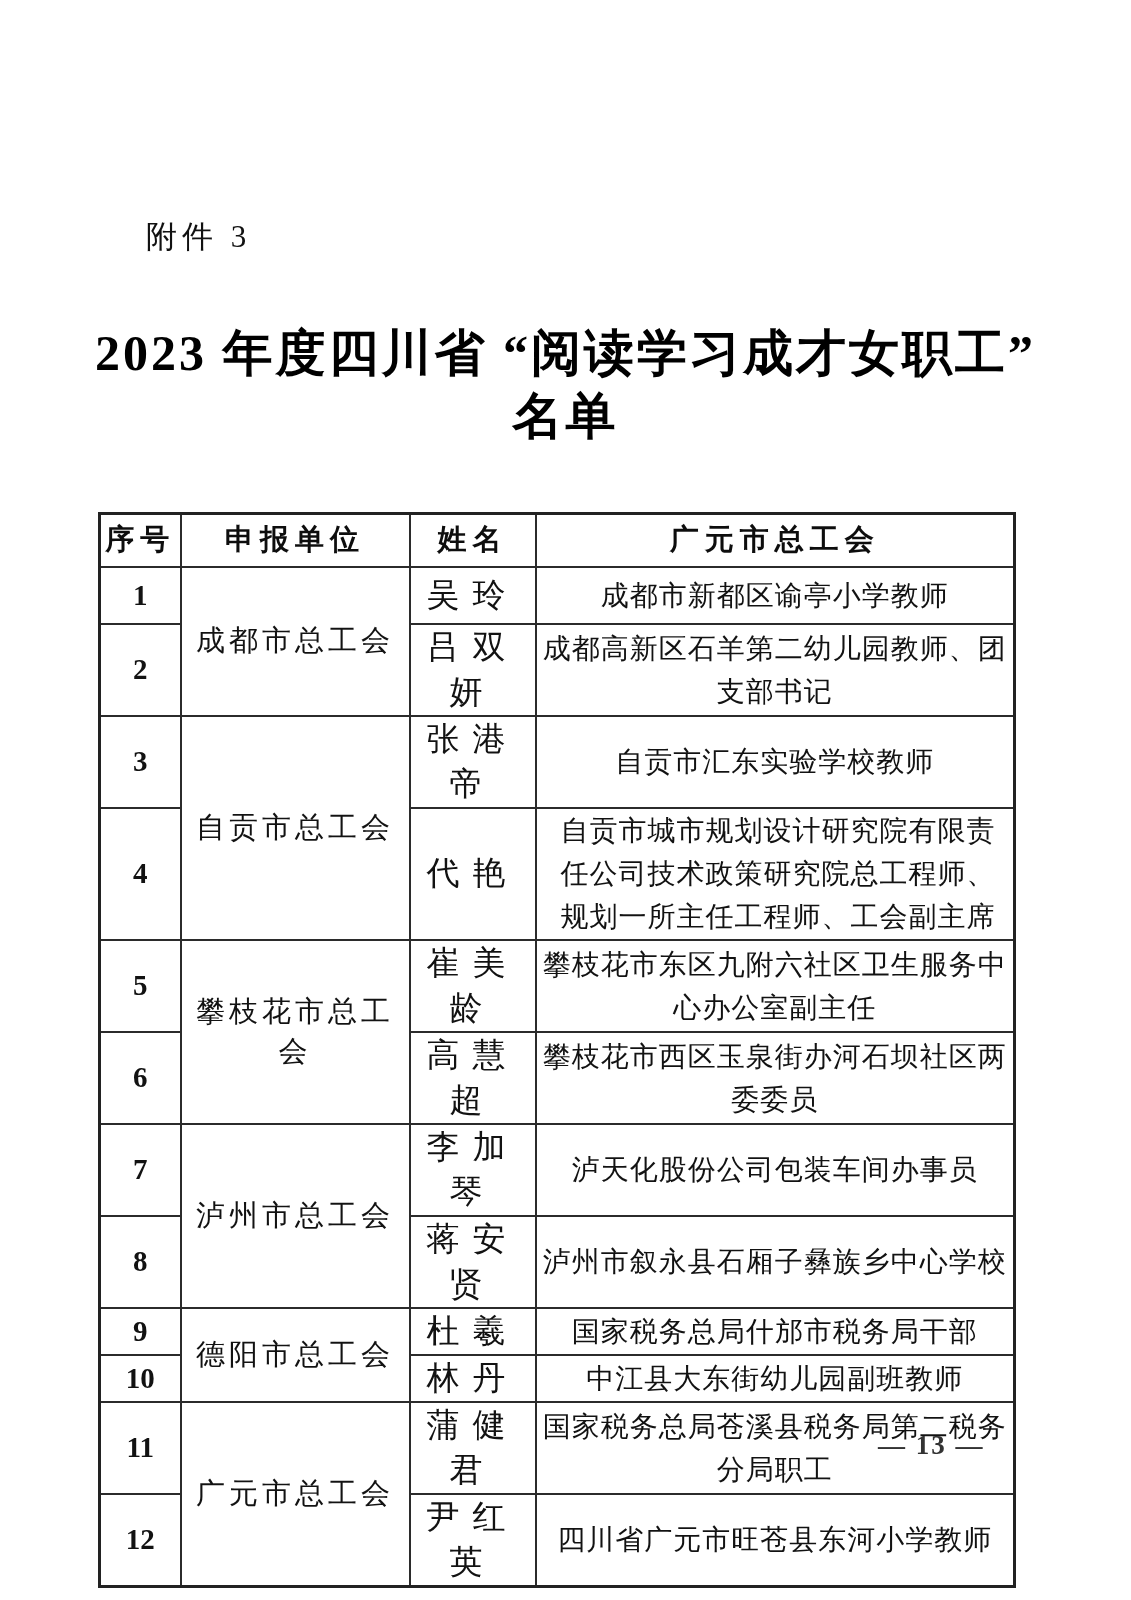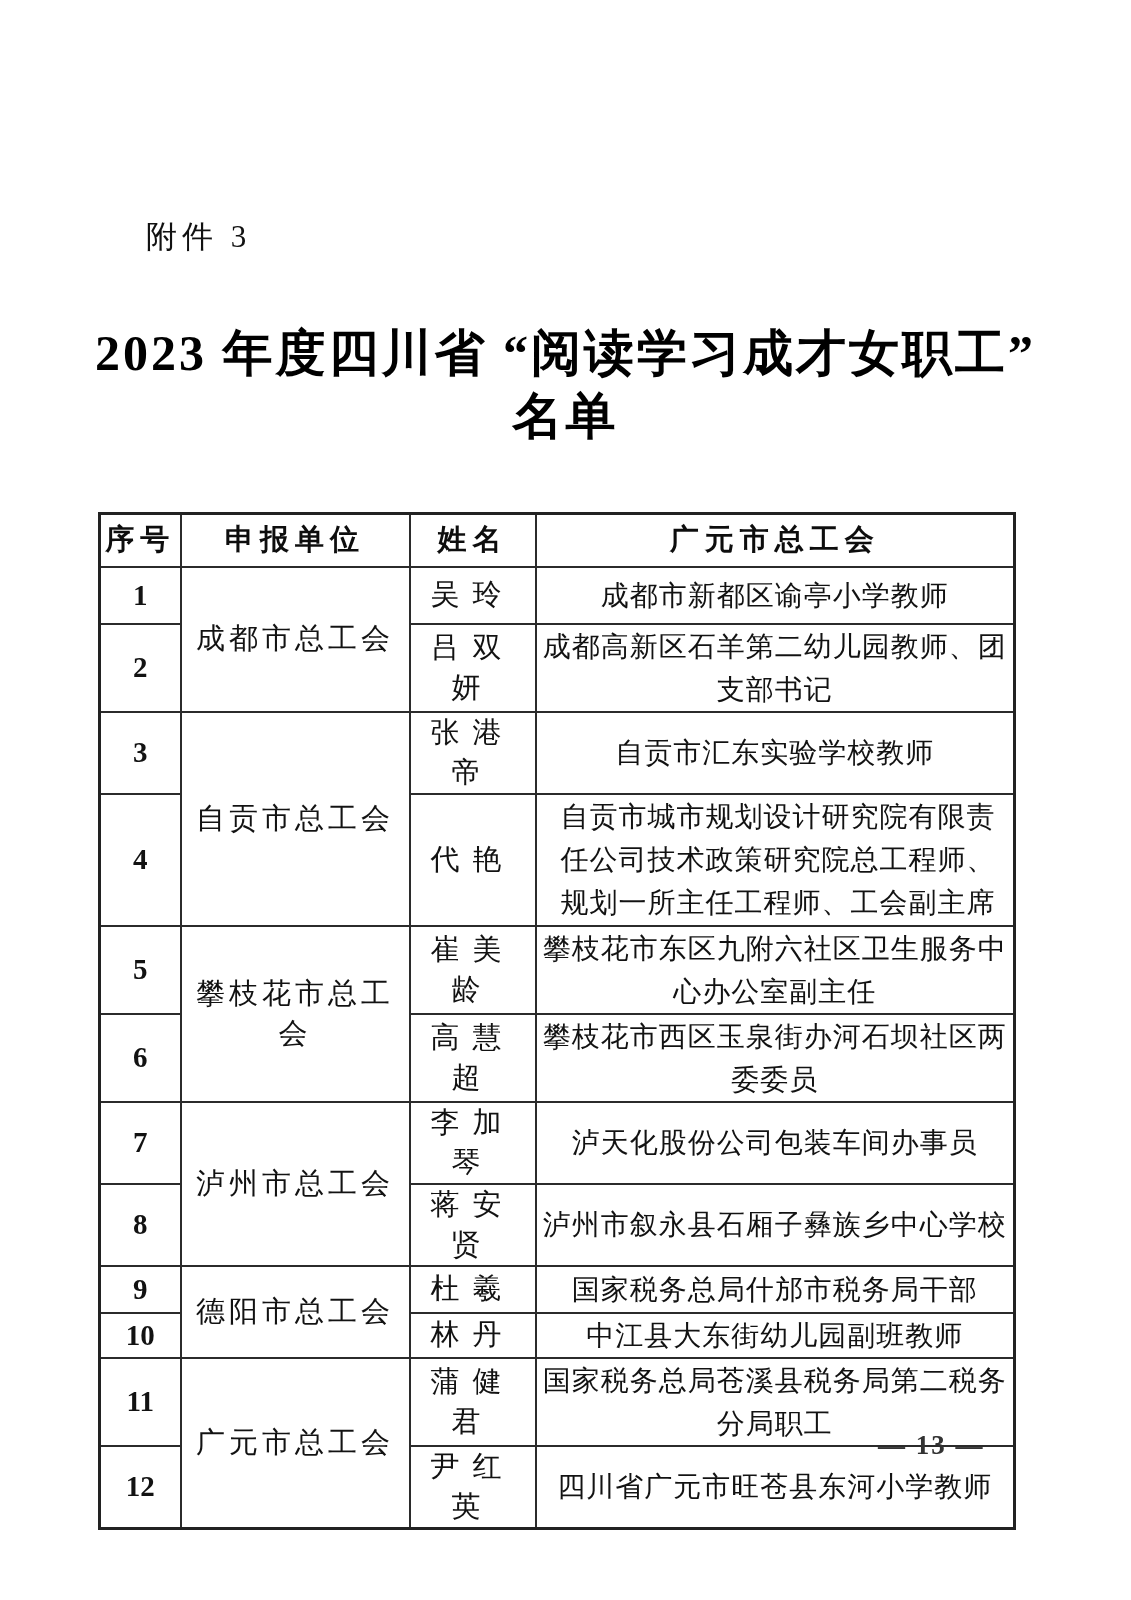--- a/index.html
+++ b/index.html
@@ -40,21 +40,21 @@
     color:#0d0d0d;
   }
   td.no{
     font-size:29px;font-weight:bold;letter-spacing:0;
     font-family:"Liberation Serif","DejaVu Serif",serif;
   }
   td.unit{
     font-size:29px;letter-spacing:4px;padding-left:6px;
   }
   td.name{
-    font-size:29px;letter-spacing:13px;padding-left:15px;
+    font-size:33px;letter-spacing:13px;padding-left:15px;
   }
   td.pos{
     font-size:28px;letter-spacing:1px;line-height:43px;padding:2px 2px;
   }
   td.pos.left{text-align:left;padding-left:24px;}
   .pagenum{
     position:absolute;left:878px;top:1430px;
     font-size:27px;letter-spacing:2px;color:#333;font-weight:bold;
   }
 </style>

